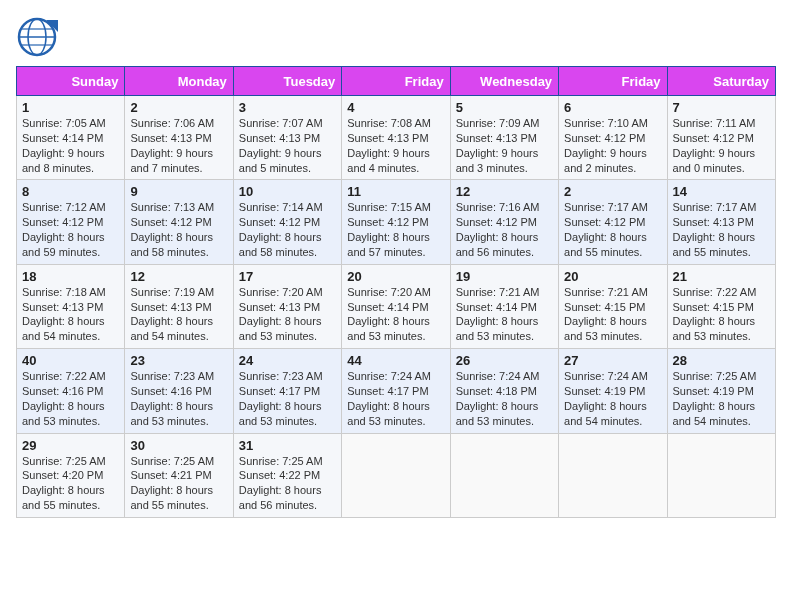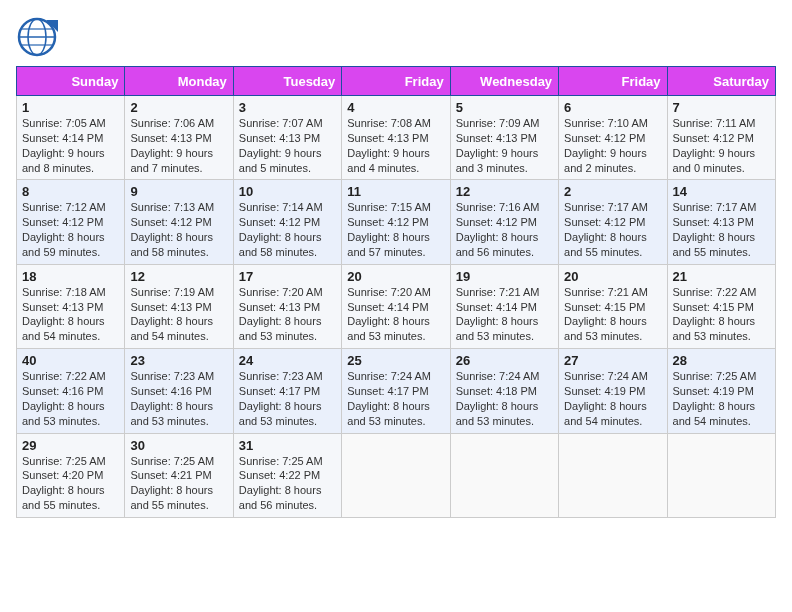--- a/index.html
+++ b/index.html
@@ -224,21 +224,21 @@
       </td>
         <td>
         <span class="day-num">23</span>
         <span class="day-info">Sunrise: 7:23 AM<br>Sunset: 4:16 PM<br>Daylight: 8 hours and 53 minutes.</span>
       </td>
         <td>
         <span class="day-num">24</span>
         <span class="day-info">Sunrise: 7:23 AM<br>Sunset: 4:17 PM<br>Daylight: 8 hours and 53 minutes.</span>
       </td>
         <td>
-        <span class="day-num">25</span>
+        <span class="day-num">44</span>
         <span class="day-info">Sunrise: 7:24 AM<br>Sunset: 4:17 PM<br>Daylight: 8 hours and 53 minutes.</span>
       </td>
         <td>
         <span class="day-num">26</span>
         <span class="day-info">Sunrise: 7:24 AM<br>Sunset: 4:18 PM<br>Daylight: 8 hours and 53 minutes.</span>
       </td>
         <td>
         <span class="day-num">27</span>
         <span class="day-info">Sunrise: 7:24 AM<br>Sunset: 4:19 PM<br>Daylight: 8 hours and 54 minutes.</span>
       </td>

